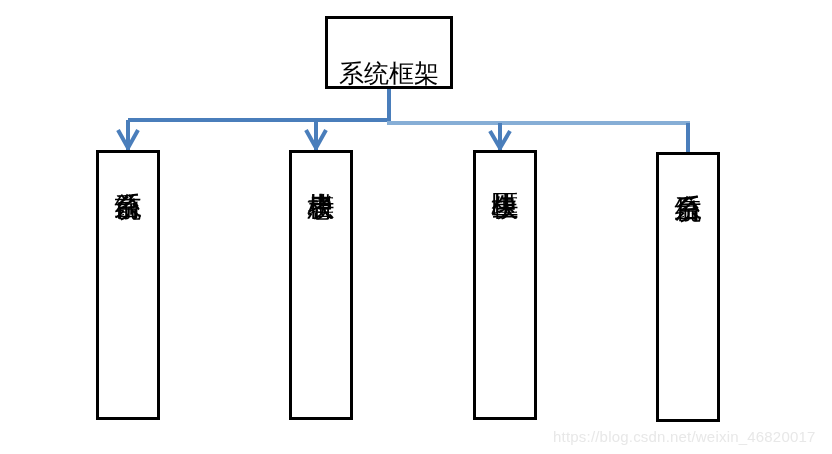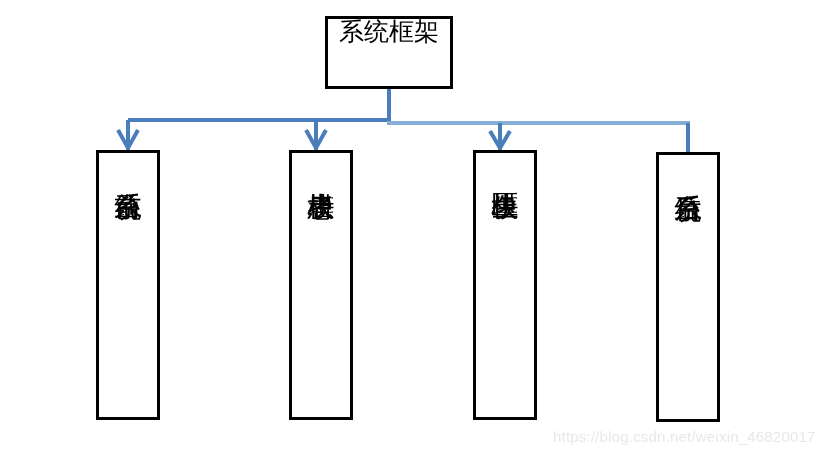--- a/index.html
+++ b/index.html
@@ -16,21 +16,21 @@
     height: 454px;
     background: #ffffff;
     overflow: hidden;
   }
   .node {
     position: absolute;
     box-sizing: border-box;
     background: #ffffff;
     border: 3px solid #000000;
     display: flex;
-    align-items: flex-start;
+    align-items: flex-end;
     justify-content: center;
   }
   .node-root {
     left: 325px;
     top: 16px;
     width: 128px;
     height: 73px;
   }
   .node-label-h {
     font-size: 25px;

